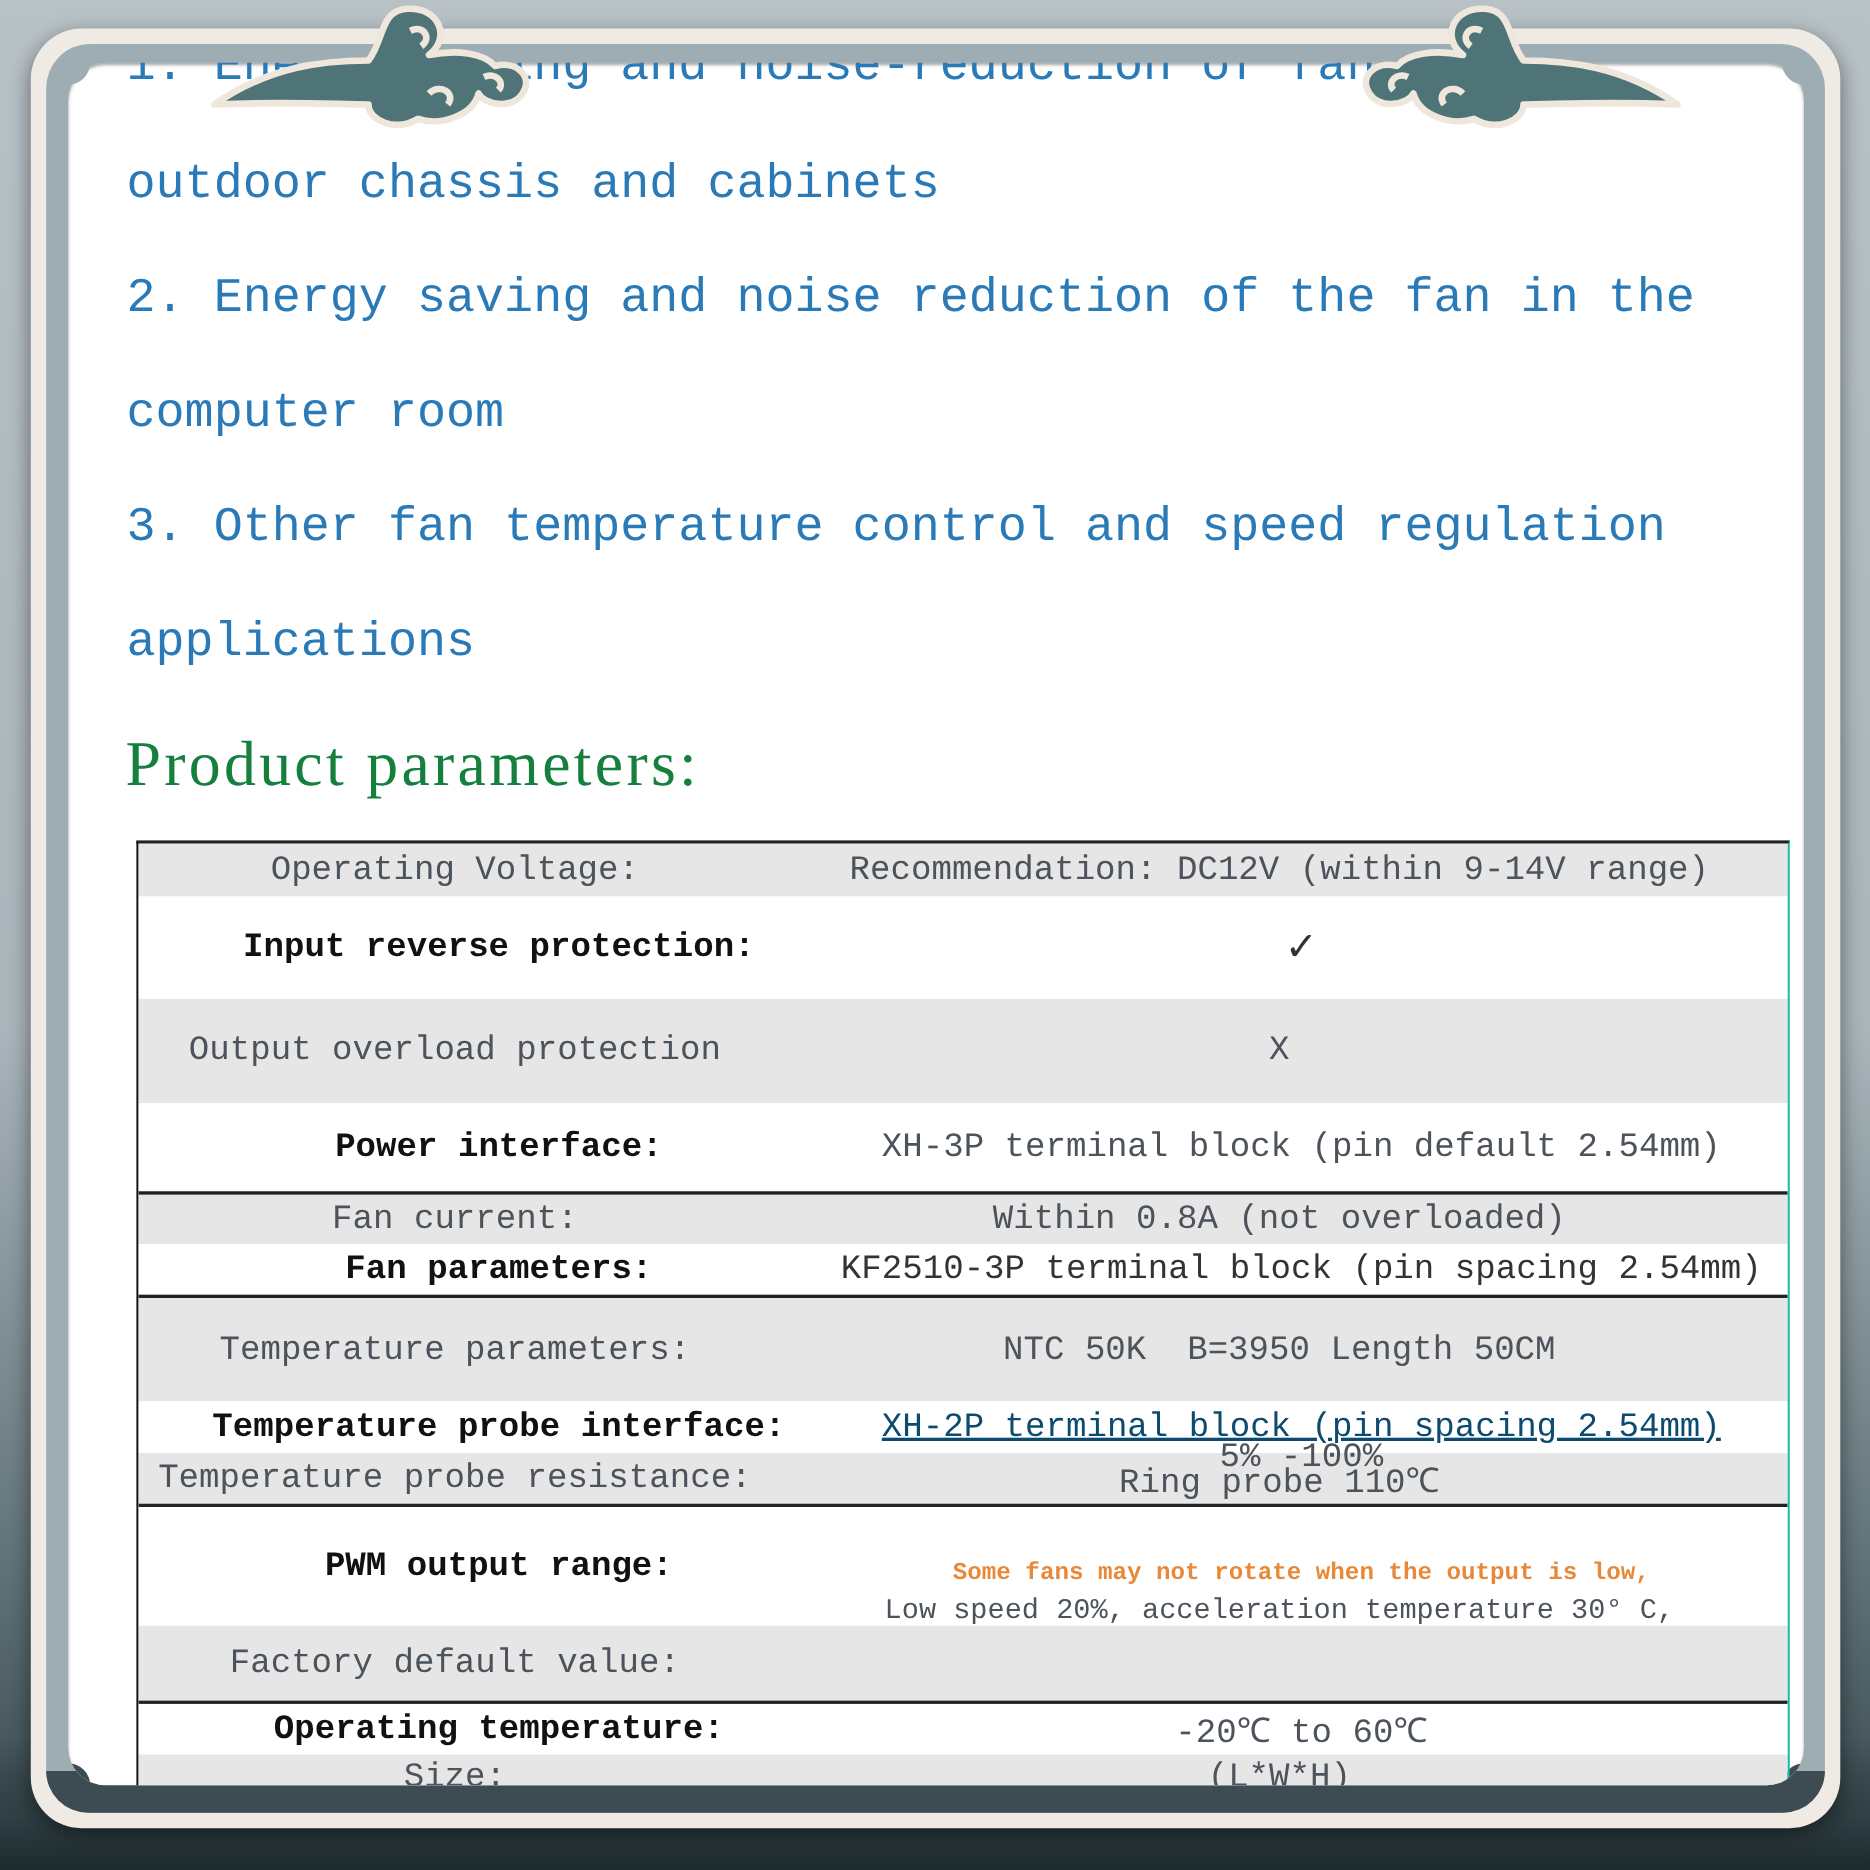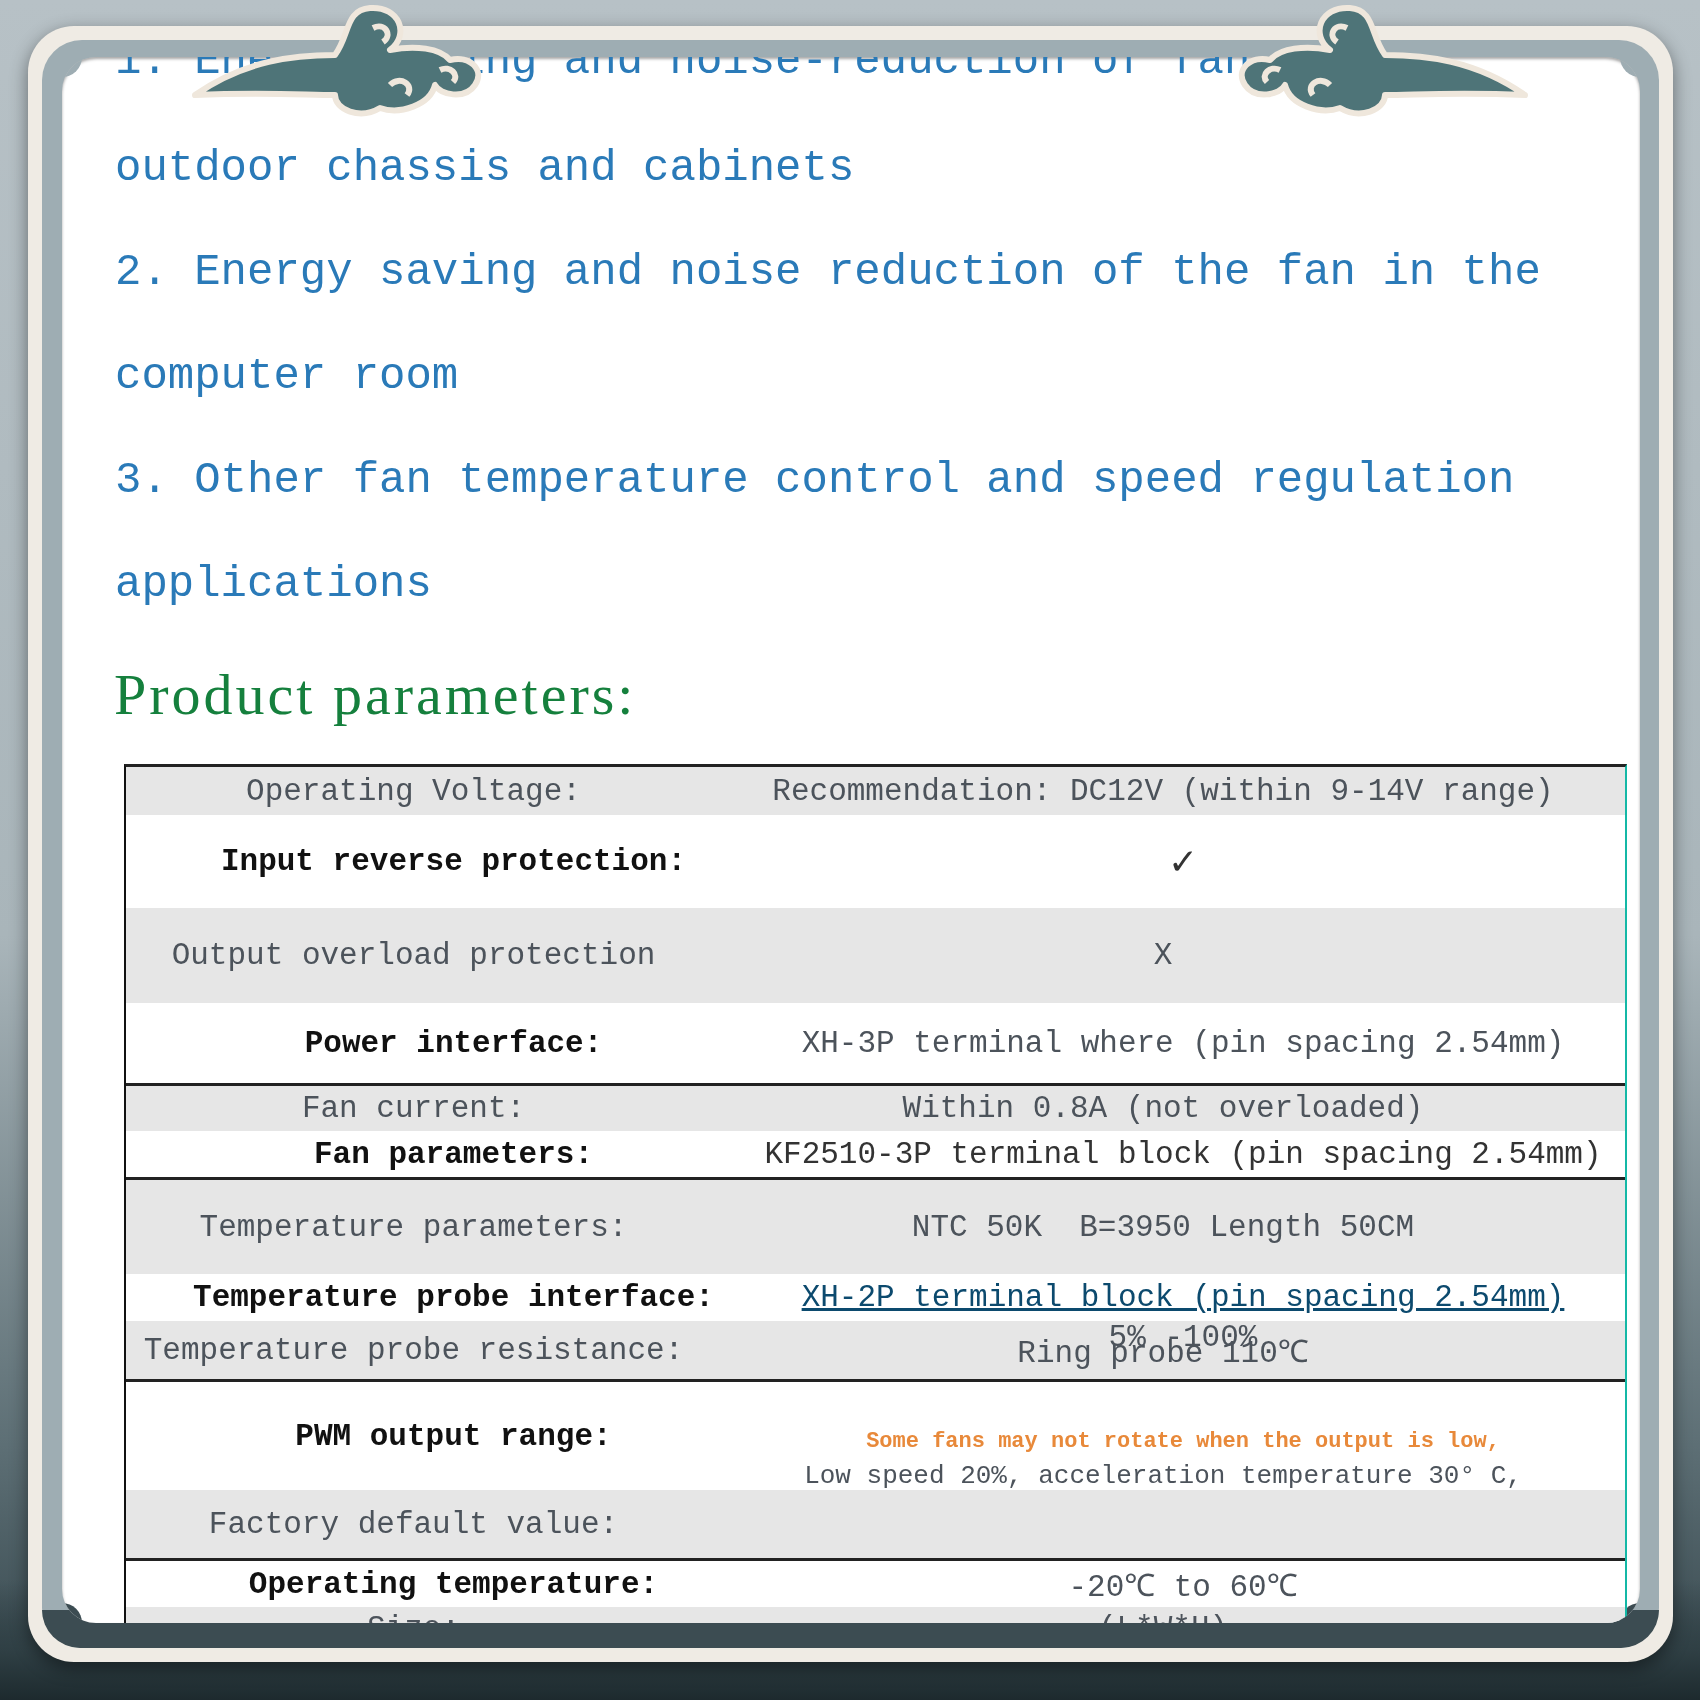--- a/index.html
+++ b/index.html
@@ -114,39 +114,39 @@
     <div class="row white bold" style="height:93px;">
       <div class="cell-label">Input reverse protection:</div>
       <div class="cell-value"><span class="check">✓</span></div>
     </div>
     <div class="row gray" style="height:95px;">
       <div class="cell-label">Output overload protection</div>
       <div class="cell-value">X</div>
     </div>
     <div class="row white bold" style="height:80px;">
       <div class="cell-label">Power interface:</div>
-      <div class="cell-value" style="color:#4c535b;">XH-3P terminal where (pin spacing 2.54mm)</div>
+      <div class="cell-value" style="color:#4c535b;">XH-3P terminal block (pin default 2.54mm)</div>
     </div>
     <div class="row gray thick-top" style="height:45px;">
       <div class="cell-label">Fan current:</div>
       <div class="cell-value">Within 0.8A (not overloaded)</div>
     </div>
     <div class="row white bold" style="height:46px;">
       <div class="cell-label">Fan parameters:</div>
       <div class="cell-value" style="color:#333;">KF2510-3P terminal block (pin spacing 2.54mm)</div>
     </div>
     <div class="row gray thick-top" style="height:94px;">
       <div class="cell-label">Temperature parameters:</div>
       <div class="cell-value">NTC 50K  B=3950 Length 50CM</div>
     </div>
     <div class="row white bold" style="height:47px;">
       <div class="cell-label">Temperature probe interface:</div>
       <div class="cell-value" style="color:#0c4a6e;text-decoration:underline;">XH-2P terminal block (pin spacing 2.54mm)</div>
     </div>
-    <div class="row gray" style="height:58px;">
+    <div class="row gray" style="height:46px;">
       <div class="cell-label">Temperature probe resistance:</div>
       <div class="cell-value">Ring probe 110℃</div>
     </div>
     <div class="row white bold thick-top" style="height:108px;">
       <div class="cell-label">PWM output range:</div>
       <div class="cell-value" style="color:#4c535b;">
         <span class="val-line" style="line-height:40px;">5% -100%</span>
         <span class="note">Some fans may not rotate when the output is low,</span>
         <span class="note">please adjust the position where the fan can start</span>
       </div>

